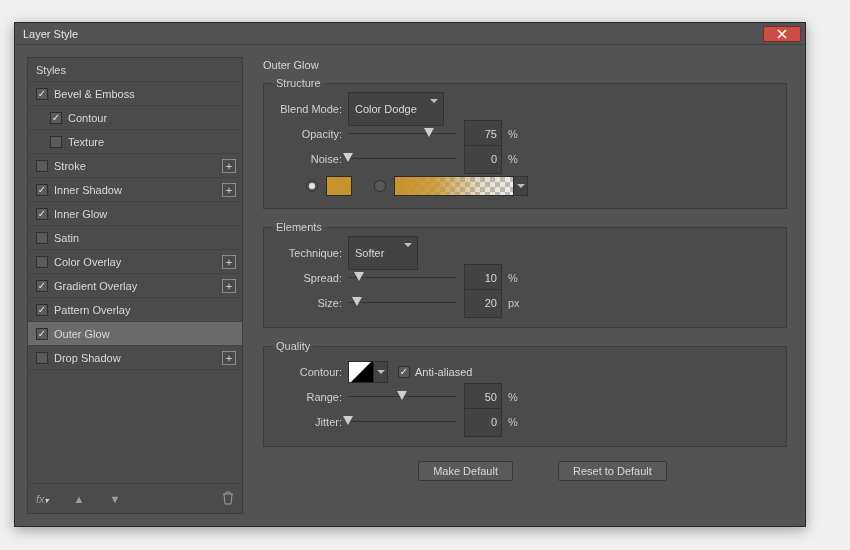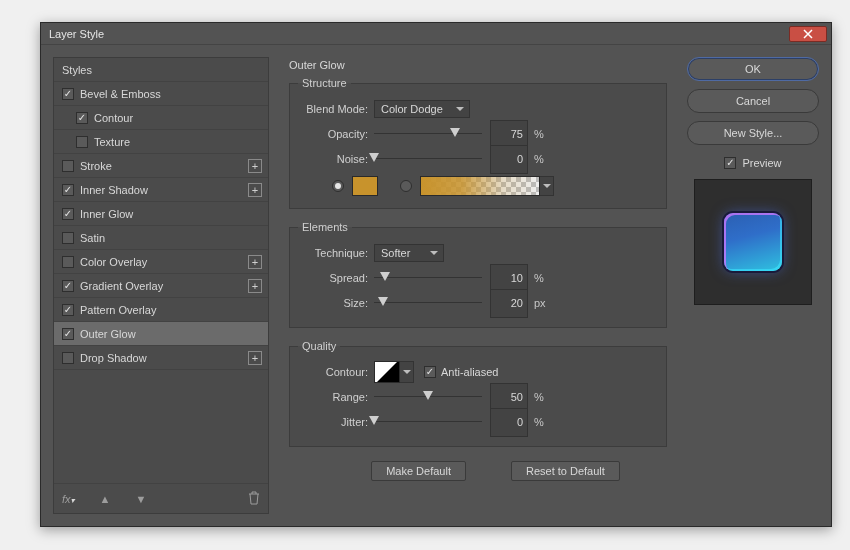--- a/index.html
+++ b/index.html
@@ -1,17 +1,17 @@
 <!DOCTYPE html>
 <html><head>
 <meta charset="utf-8">
 <style>
 * { box-sizing: border-box; margin: 0; padding: 0; font-family: "Segoe UI", Tahoma, sans-serif; font-size: 11px; color: #d8d8d8; }
 body { background: #f0f0f0; width: 850px; height: 550px; position: relative; }
-.dialog { position: absolute; left: 40px; top: 22px; width: 792px; height: 505px; background: #535353; border: 1px solid #2a2a2a; box-shadow: 0 3px 12px rgba(0,0,0,.35); }
+.dialog { position: absolute; left: 14px; top: 22px; width: 792px; height: 505px; background: #535353; border: 1px solid #2a2a2a; box-shadow: 0 3px 12px rgba(0,0,0,.35); }
 .titlebar { height: 22px; background: #535353; border-bottom: 1px solid #444; display: flex; align-items: center; justify-content: space-between; padding: 0 4px 0 8px; }
 .titlebar .title { color: #e6e6e6; }
 .close-btn { width: 38px; height: 16px; background: #c94f44; border: 1px solid #7a2b24; border-radius: 2px; display: flex; align-items: center; justify-content: center; cursor: pointer; }
 .close-btn svg { width: 10px; height: 10px; }
 .body { display: flex; padding: 12px; gap: 14px; height: calc(100% - 22px); }
 .panel { background: #4b4b4b; border: 1px solid #3c3c3c; }
 .left { width: 216px; display: flex; flex-direction: column; }
 .left .row { display: flex; align-items: center; height: 24px; padding: 0 6px 0 8px; border-bottom: 1px solid #424242; justify-content: space-between; cursor: pointer; }
 .left .row.indent { padding-left: 22px; }
 .left .row.selected { background: #6b6b6b; }
@@ -21,21 +21,21 @@
 .plus { width: 14px; height: 14px; border: 1px solid #8a8a8a; display: flex; align-items: center; justify-content: center; color: #cfcfcf; }
 .left .footer { margin-top: auto; height: 30px; border-top: 1px solid #424242; display: flex; align-items: center; padding: 0 8px; gap: 25px; }
 .ico { color: #9d9d9d; }
 .trash { margin-left: auto; }
 .center { flex: 1; display: flex; flex-direction: column; }
 .center-title { padding: 2px 6px 4px 6px; }
 fieldset.group { border: 1px solid #3c3c3c; margin: 2px 6px 10px 6px; padding: 6px 8px 10px 8px; background: #4b4b4b; }
 fieldset.group legend { padding: 0 4px; color: #d0d0d0; font-size: 11px; }
 .form-row { display: flex; align-items: center; height: 22px; margin: 3px 0; }
 .form-row .lab { width: 76px; text-align: right; padding-right: 6px; color: #d0d0d0; }
-.select { background: #434343; border: 1px solid #333; height: 18px; padding: 0 18px 0 6px; display: inline-flex; align-items: center; position: relative; min-width: 70px; cursor: pointer; }
+.select { background: #434343; border: 1px solid #333; height: 34px; padding: 0 18px 0 6px; display: inline-flex; align-items: center; position: relative; min-width: 70px; cursor: pointer; }
 .select::after { content: ""; position: absolute; right: 5px; top: 6px; border: 4px solid transparent; border-top-color: #bdbdbd; }
 .slider { flex: 0 0 108px; height: 14px; position: relative; margin-right: 8px; }
 .slider::before { content: ""; position: absolute; left: 0; right: 0; top: 6px; height: 1px; background: #333; }
 .slider .thumb { position: absolute; top: 1px; width: 0; height: 0; border: 5px solid transparent; border-top: 9px solid #cfcfcf; transform: translateX(-5px); }
 .numbox { width: 38px; height: 29px; background: #434343; border: 1px solid #333; display: inline-flex; align-items: center; justify-content: flex-end; padding: 0 4px; margin-right: 6px; }
 .unit { color: #c8c8c8; }
 .color-radio-row { display: flex; align-items: center; gap: 8px; margin: 6px 0 2px 34px; }
 .radio { width: 12px; height: 12px; border-radius: 50%; border: 1px solid #2e2e2e; background: #5a5a5a; display: inline-flex; align-items: center; justify-content: center; }
 .radio.sel::after { content: ""; width: 6px; height: 6px; border-radius: 50%; background: #e6e6e6; }
 .swatch { width: 26px; height: 20px; border: 1px solid #2a2a2a; background: #c8932c; }
@@ -262,26 +262,14 @@
           <span class="unit">%</span>
         </div>
       </fieldset>
 
       <div class="btn-row">
         <div class="btn">Make Default</div>
         <div class="btn">Reset to Default</div>
       </div>
     </div>
 
-    <div class="right">
-      <div class="pill primary">OK</div>
-      <div class="pill">Cancel</div>
-      <div class="pill">New Style...</div>
-      <div class="prev-row">
-        <span class="chk checked"></span>
-        <span>Preview</span>
-      </div>
-      <div class="preview">
-        <div class="tile"></div>
-      </div>
-    </div>
   </div>
 </div>
 
 </body></html>

